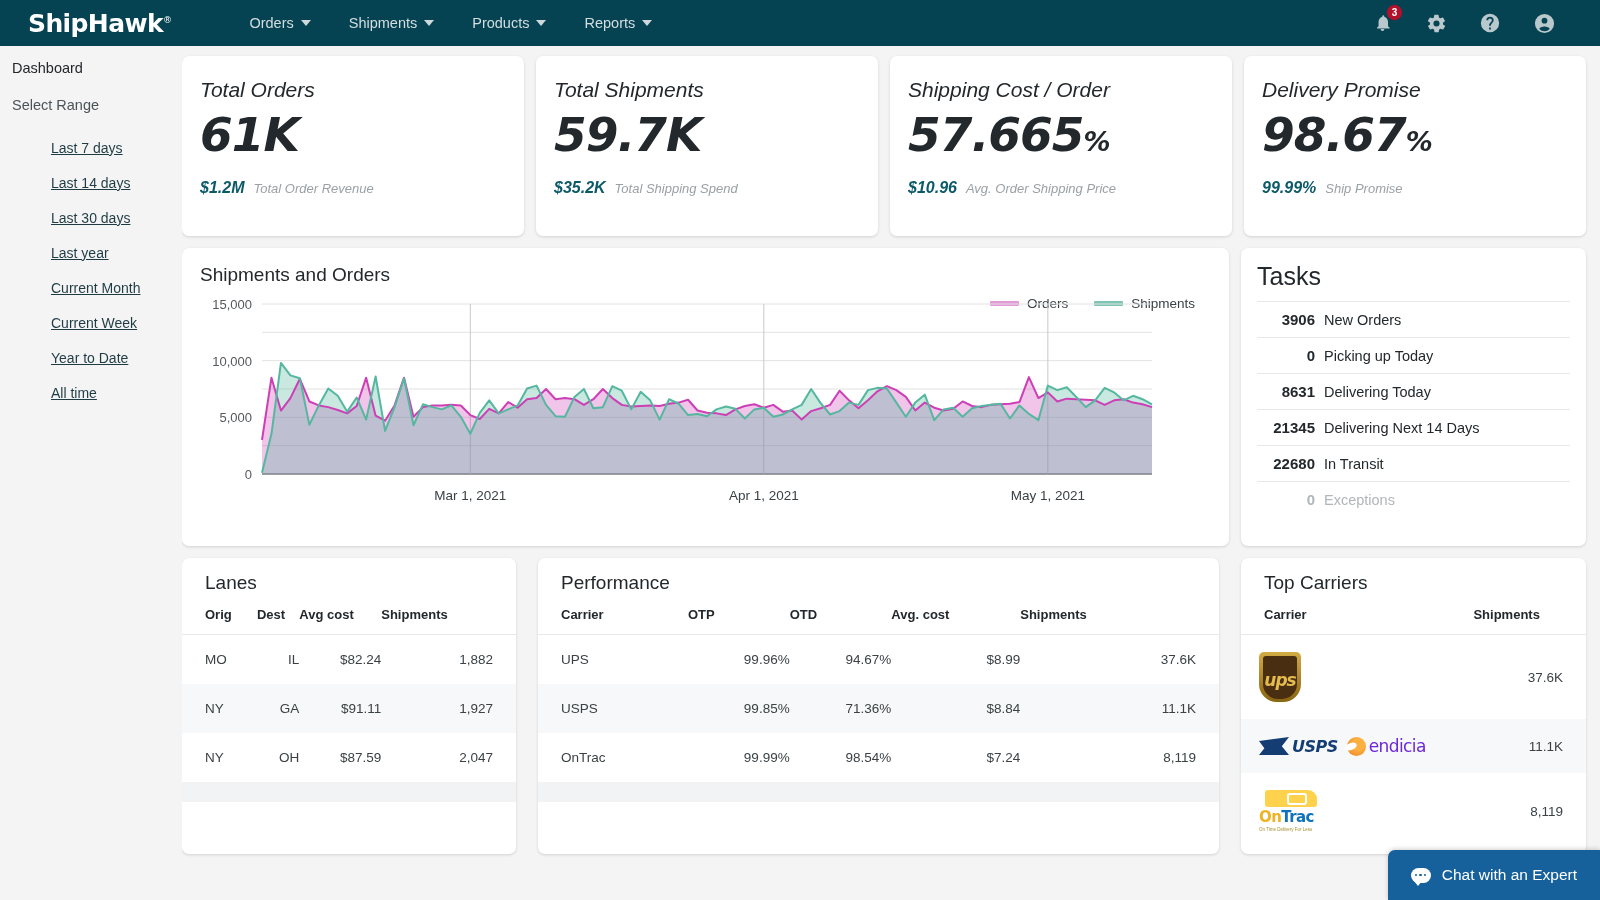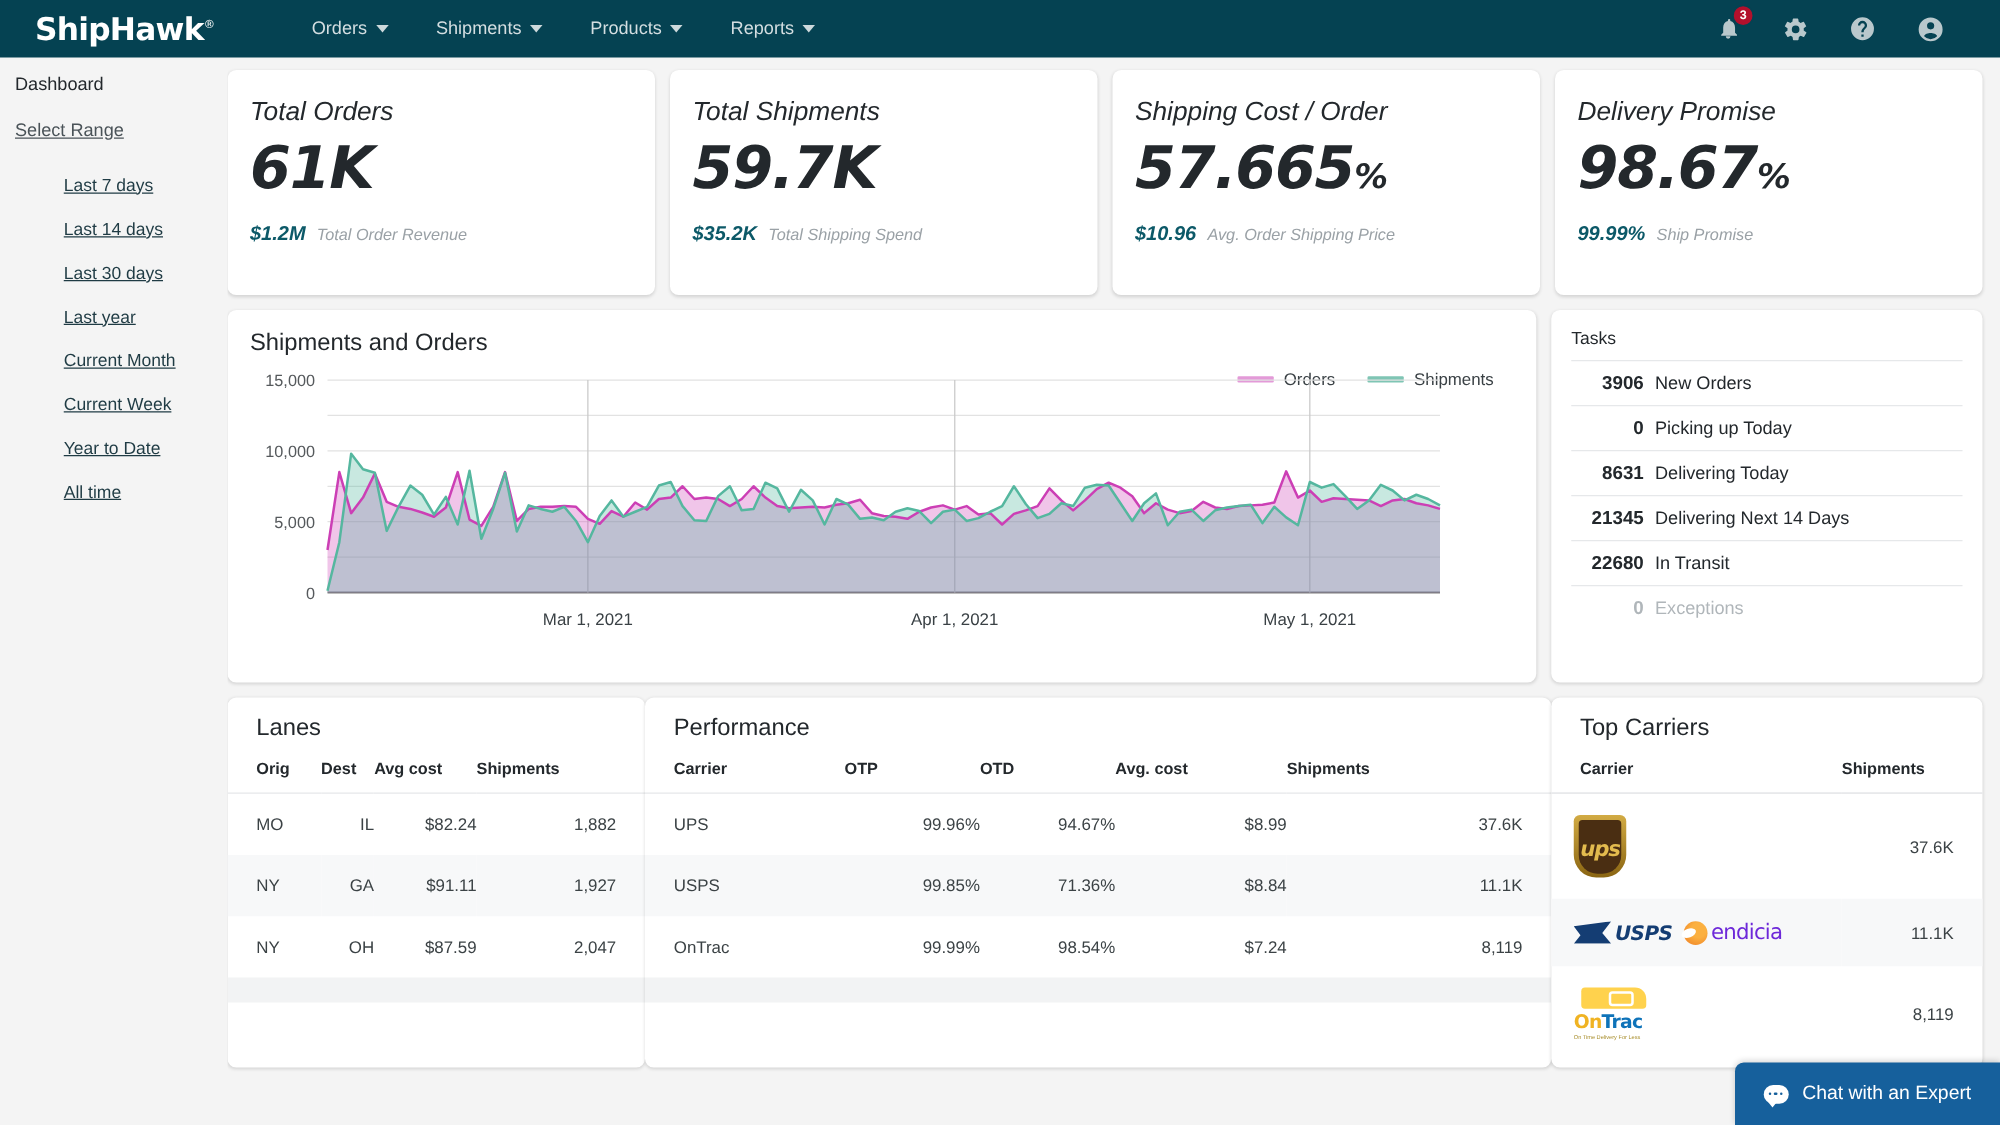--- a/index.html
+++ b/index.html
@@ -74,21 +74,21 @@
 
   
   .body-wrap { display: flex; height: 854px; }
   .sidebar {
     width: 182px;
     flex: 0 0 182px;
     background: #f4f4f4;
     padding: 14px 0 0 12px;
   }
   .sb-title { font-size: 14.5px; font-weight: normal; color: #23282c; margin-bottom: 21px; }
-  .sb-sub { font-size: 14.5px; color: #4a5358; margin-bottom: 17px; text-decoration: underline; }
+  .sb-sub { font-size: 14.5px; color: #4a5358; margin-bottom: 17px; }
   .sb-list { list-style: none; }
   .sb-item {
     display: flex; align-items: center;
     height: 35px;
     padding-left: 6px;
     cursor: pointer;
   }
   .sb-dot { width: 20px; flex: 0 0 20px; display: flex; align-items: center; }
   .sb-dot i {
     display: block;
@@ -146,40 +146,40 @@
     display: flex; gap: 26px;
     align-items: center;
   }
   .lg { display: flex; align-items: center; gap: 8px; font-size: 13.5px; color: #3a4145; }
   .lg i { display: block; width: 29px; height: 5px; border-radius: 1px; }
 
   .plot { position: relative; height: 210px; margin-top: 10px; }
   .plot svg { display: block; }
 
   .tasks-card { width: 345px; flex: 0 0 345px; padding: 14px 16px 0 16px; }
-  .tasks-title { font-size: 14px; margin-bottom: 10px; }
+  .tasks-title { font-size: 25px; margin-bottom: 10px; }
   .task-row {
     display: flex; align-items: baseline;
     gap: 9px;
     height: 36px;
     border-top: 1px solid #e6e8ea;
     padding-top: 9px;
     cursor: pointer;
   }
   .task-num {
     width: 58px; flex: 0 0 58px;
     text-align: right;
     font-size: 15px; font-weight: bold;
     color: #23282c;
   }
   .task-lbl { font-size: 14.5px; color: #23282c; }
   .task-row.muted .task-num, .task-row.muted .task-lbl { color: #b0b6ba; }
 
   
-  .bot-row { display: flex; gap: 0; height: 296px; }
+  .bot-row { display: flex; gap: 22px; height: 296px; }
   .lanes-card { width: 334px; flex: 0 0 334px; }
   .perf-card { flex: 1; }
   .carriers-card { width: 345px; flex: 0 0 345px; }
   .tbl-card { padding: 14px 0 0 0; }
   .tbl-card .panel-title { padding-left: 23px; margin-bottom: 13px; }
   table { width: 100%; border-collapse: collapse; }
   th {
     font-size: 13px; font-weight: bold; color: #23282c;
     text-align: left; padding: 0 0 12px 0;
     border-bottom: 1px solid #e6e8ea;

